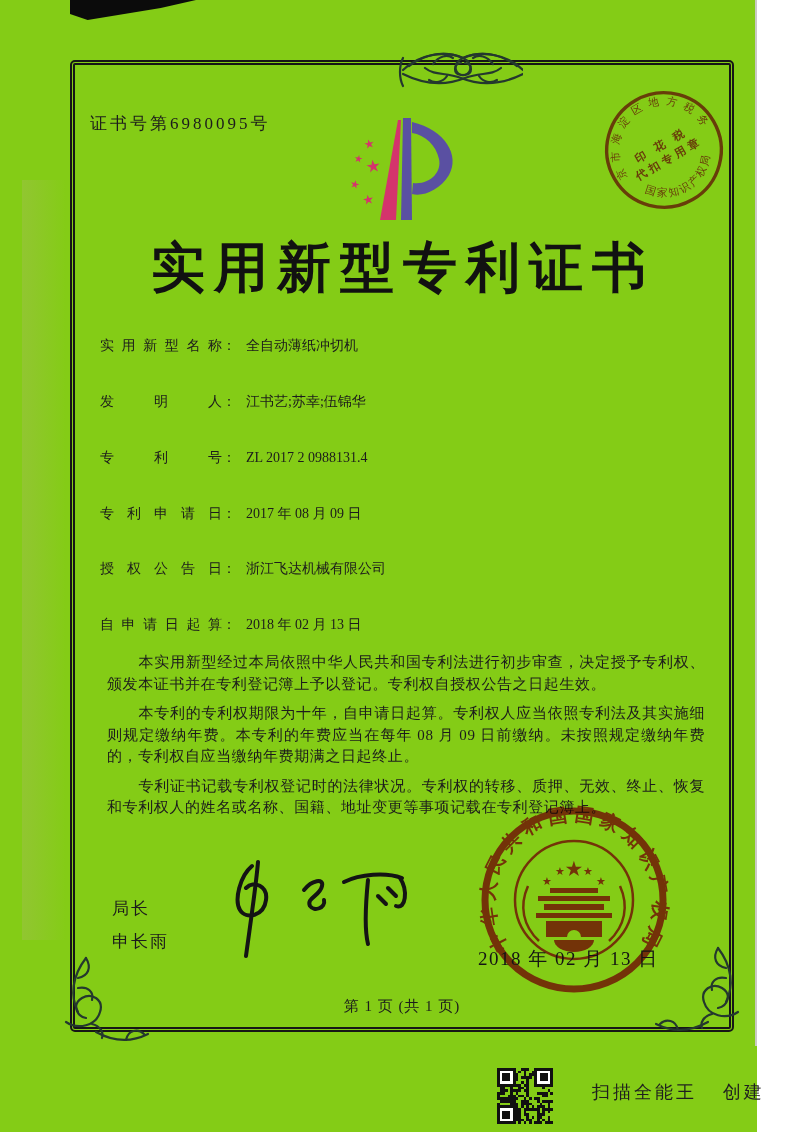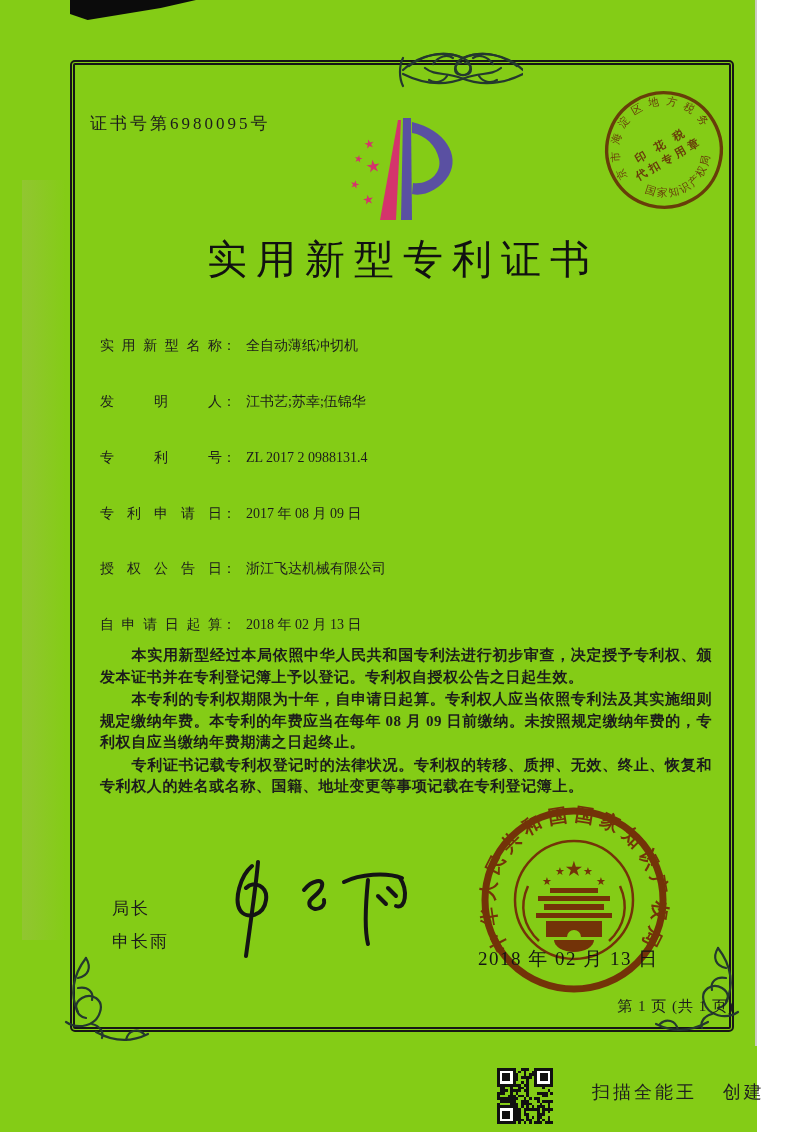--- a/index.html
+++ b/index.html
@@ -13,29 +13,29 @@
   .page-edge{position:absolute;left:755px;top:0;width:2px;height:1046px;background:#c9c9c4;}
   .right-margin{position:absolute;left:757px;top:0;width:43px;height:1132px;background:#ffffff;}
   
   .frame{position:absolute;left:70px;top:60px;width:664px;height:972px;
          border:5px double #161616;border-radius:5px;box-sizing:border-box;}
   .ornament{position:absolute;stroke:#24382e;fill:none;stroke-width:2.2;stroke-linecap:round;}
   .cert-no{position:absolute;left:90px;top:112px;font-size:17px;letter-spacing:3px;}
   .logo{position:absolute;left:348px;top:112px;width:118px;height:118px;}
   .logo .star{fill:#d4346c;text-anchor:middle;}
   .title{position:absolute;left:120px;top:232px;width:566px;text-align:center;
-         font-size:40px;font-weight:normal;letter-spacing:9px;color:#111;}
+         font-size:54px;font-weight:bold;letter-spacing:9px;color:#111;}
   
   .field-row{position:absolute;left:100px;width:600px;font-size:14px;white-space:nowrap;}
   .f-label{display:inline-block;width:122px;text-align:justify;text-align-last:justify;}
   .f-colon{margin-right:10px;}
   
   .paragraphs{position:absolute;left:99px;top:644px;width:614px;font-size:15px;
               line-height:21.5px;text-align:justify;letter-spacing:0.6px;}
-  .paragraphs p{margin:1px;text-indent:2.1em;font-weight:bold;}
+  .paragraphs p{margin:8px;text-indent:2.1em;}
   
   .sig-block{position:absolute;left:112px;top:892px;font-size:17px;letter-spacing:2px;line-height:33px;}
   .signature{position:absolute;left:200px;top:852px;width:220px;height:112px;}
   .signature path{fill:none;stroke:#141414;stroke-width:4;stroke-linecap:round;stroke-linejoin:round;}
   
   .seal{position:absolute;left:474px;top:800px;width:200px;height:200px;opacity:0.95;
         mix-blend-mode:multiply;}
   .seal-ring{fill:none;stroke:#dd3453;stroke-width:7;}
   .seal-arc-text{fill:#dd3453;font-size:19px;font-weight:bold;letter-spacing:6px;
                  font-family:"Liberation Serif","DejaVu Serif",serif;}
@@ -46,21 +46,21 @@
   .seal-date{position:absolute;left:478px;top:946px;font-size:19px;letter-spacing:1.5px;color:#141414;}
   
   .tax-stamp{position:absolute;left:598px;top:84px;width:132px;height:132px;
              transform:rotate(-30deg);opacity:0.88;mix-blend-mode:multiply;}
   .tax-stamp .ring{fill:none;stroke:#bf3349;stroke-width:3.5;}
   .tax-stamp text{fill:#bf3349;font-family:"Liberation Serif","DejaVu Serif",serif;}
   .ts-arc-top{font-size:11px;letter-spacing:6.5px;}
   .ts-arc-bottom{font-size:11px;letter-spacing:2px;}
   .ts-center{font-size:11.5px;letter-spacing:4px;text-anchor:middle;font-weight:bold;}
   
-  .footer{position:absolute;left:70px;top:997px;width:664px;text-align:right;
+  .footer{position:absolute;left:70px;top:997px;width:664px;text-align:center;
           font-size:15px;letter-spacing:1px;}
   
   .qr{position:absolute;left:497px;top:1068px;width:56px;height:56px;shape-rendering:crispEdges;}
   .scan-label{position:absolute;left:592px;top:1080px;font-size:18px;letter-spacing:3px;
               word-spacing:12px;color:#1f1f1f;font-family:Liberation Mono, monospace;}
 </style>
 </head>
 <body>
 
 <div class="page">

